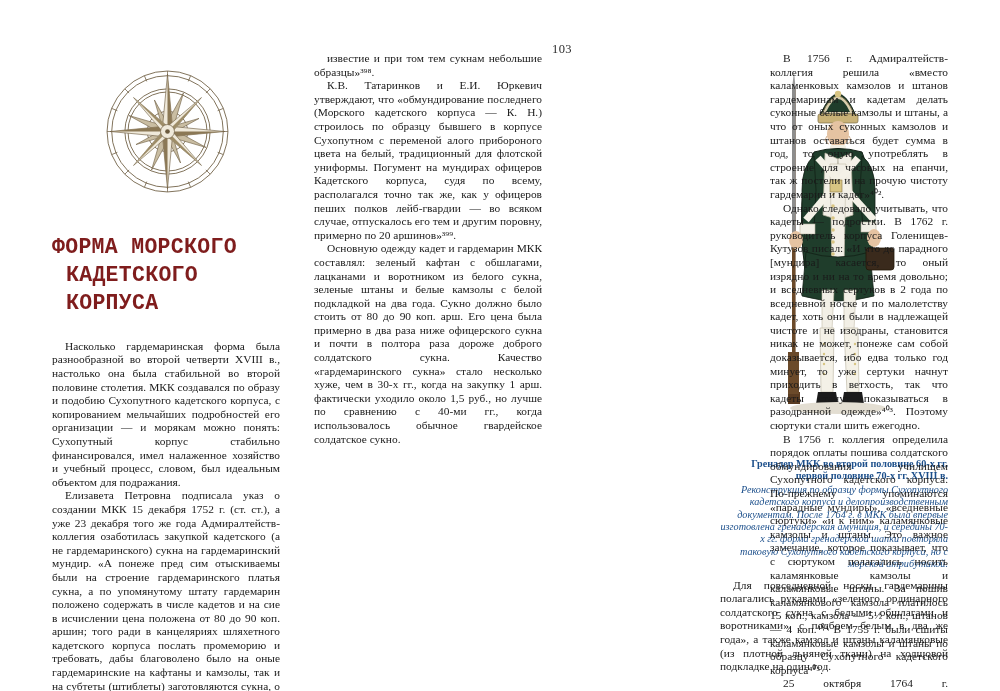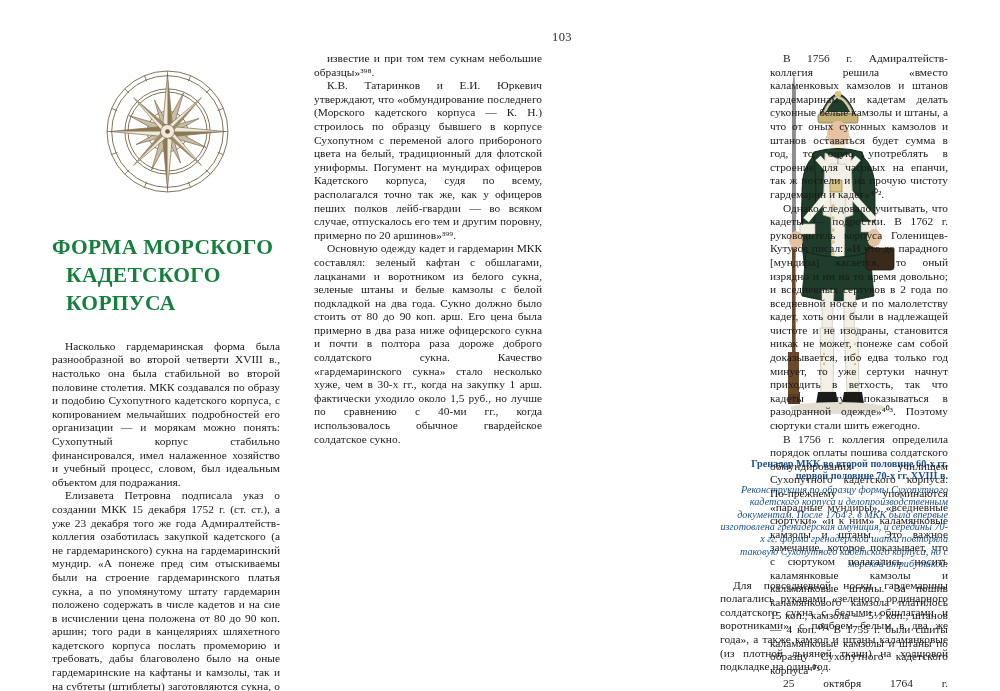--- a/index.html
+++ b/index.html
@@ -26,21 +26,21 @@
   .running-head {
     position: absolute;
     top: 30px;
     left: 52px;
     right: 52px;
     height: 16px;
   }
   .folio {
     position: absolute;
     left: 500px;
-    top: 0;
+    top: 12px;
     font-family: "Liberation Serif", serif;
     font-size: 12.5px;
     color: #2b2b2b;
     letter-spacing: 0.4px;
   }
   .head-title {
     position: absolute;
     right: 0;
     top: 0;
     font-family: "Liberation Serif", serif;
@@ -79,26 +79,26 @@
   .compass {
     position: absolute;
     left: 38px;
     top: 2px;
     width: 155px;
     height: 155px;
   }
 
   
   .chapter-title {
-    font-family: Liberation Serif, serif;
+    font-family: Liberation Mono, monospace;
     font-weight: bold;
     font-size: 21.5px;
     line-height: 1.30;
     letter-spacing: 0.3px;
-    color: #15803d;
+    color: #7f1d1d;
     text-transform: uppercase;
     margin: 12px 0 22px 0;
   }
   .chapter-title .l2 { display: block; padding-left: 14px; }
 
   
   p.body {
     margin: 0 0 0 0;
     font-family: "Liberation Serif", serif;
     font-size: 11.4px;

